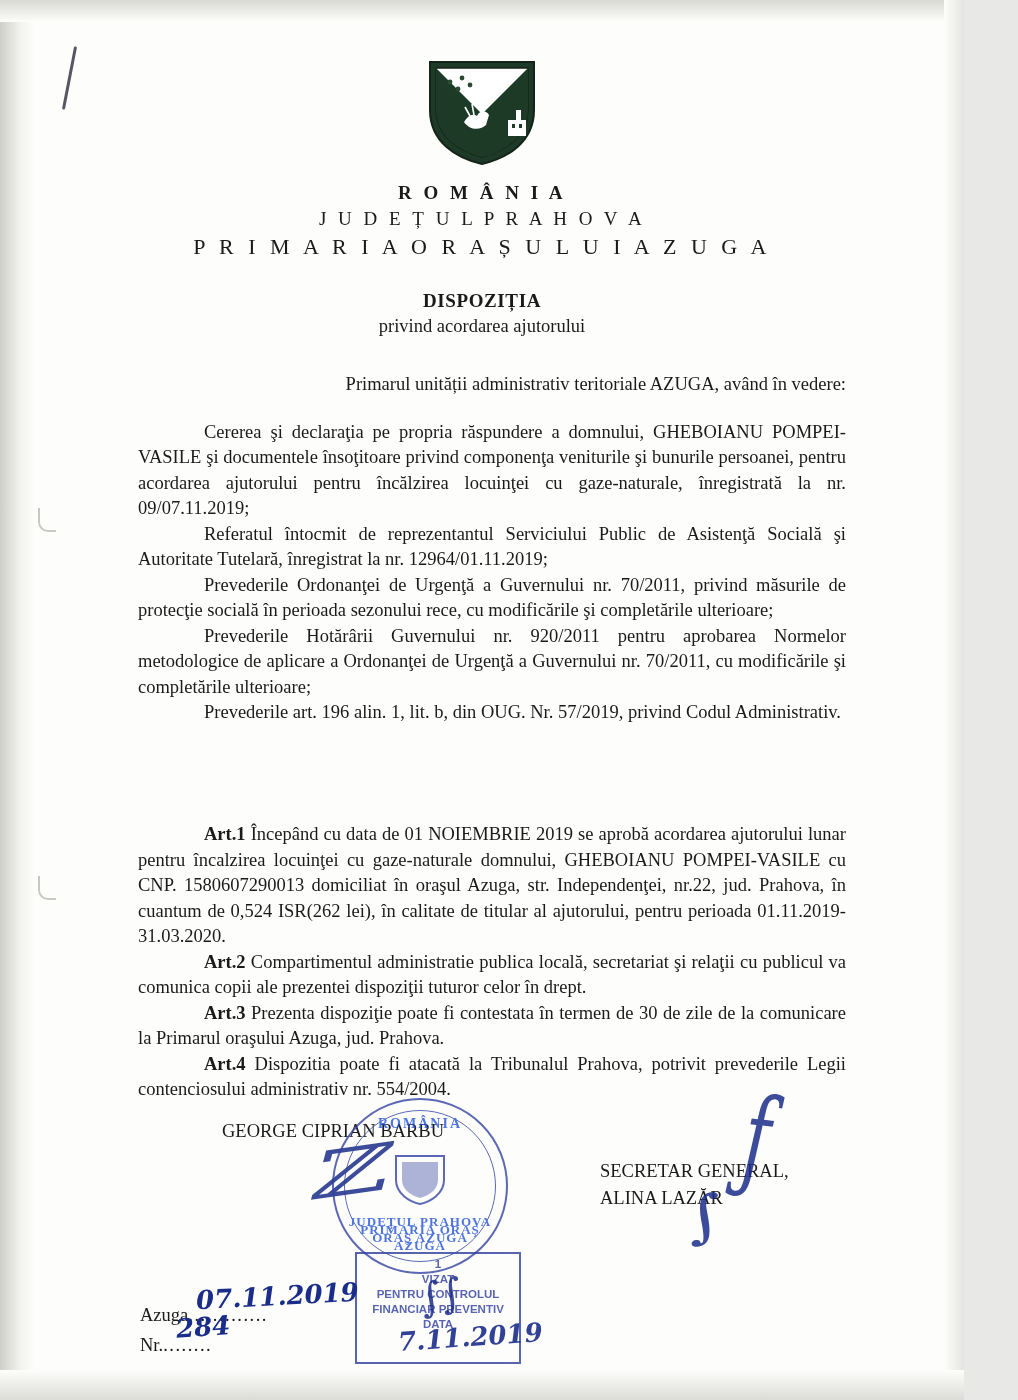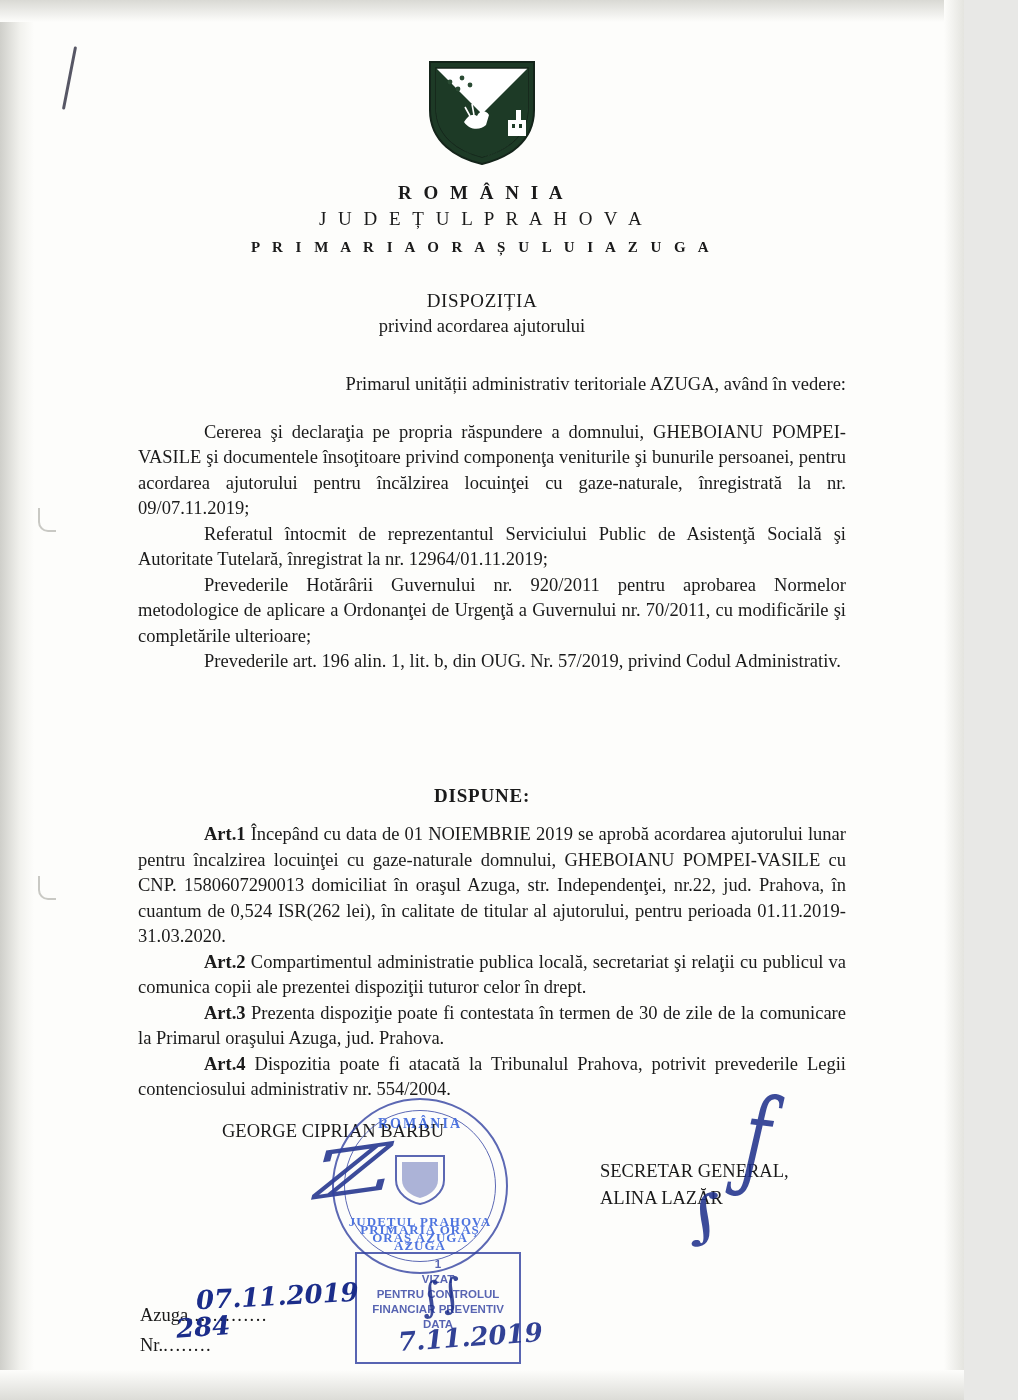--- a/index.html
+++ b/index.html
@@ -84,35 +84,35 @@
     letter-spacing: 3.5px;
     line-height: 26px;
   }
   .header .l2 {
     font-size: 19px;
     font-weight: normal;
     letter-spacing: 3.5px;
     line-height: 26px;
   }
   .header .l3 {
-    font-size: 15px;
-    font-weight: bold;
+    font-size: 22px;
+    font-weight: normal;
     letter-spacing: 4.5px;
     line-height: 30px;
   }
 
   .title-block {
     position: absolute;
     top: 288px;
     left: 0; right: 0;
     text-align: center;
   }
   .title-block .dispozitia {
     font-size: 19px;
-    font-weight: normal;
+    font-weight: bold;
     letter-spacing: .6px;
     line-height: 26px;
   }
   .title-block .sub {
     font-size: 18.5px;
     line-height: 25px;
   }
 
   .body-text {
     position: absolute;
@@ -343,25 +343,25 @@
 
   <div class="title-block">
     <div class="dispozitia">DISPOZIȚIA</div>
     <div class="sub">privind acordarea ajutorului</div>
   </div>
 
   <div class="body-text">
     <p class="intro">Primarul unității administrativ teritoriale  AZUGA, având în vedere:</p>
     <p class="ind">Cererea  şi  declaraţia pe propria răspundere a   domnului, GHEBOIANU POMPEI-VASILE   şi  documentele însoţitoare privind componenţa veniturile şi bunurile   persoanei, pentru acordarea ajutorului pentru încălzirea locuinţei cu gaze-naturale, înregistrată la nr. 09/07.11.2019;</p>
     <p class="ind">Referatul întocmit de reprezentantul Serviciului   Public de Asistenţă Socială  şi  Autoritate  Tutelară, înregistrat la nr. 12964/01.11.2019;</p>
+    <p class="ind">Prevederile Ordonanţei de Urgenţă   a Guvernului nr. 70/2011, privind măsurile de protecţie socială în perioada sezonului rece, cu  modificările  şi  completările ulterioare;</p>
     <p class="ind">Prevederile Hotărârii Guvernului nr.  920/2011  pentru  aprobarea    Normelor metodologice de aplicare a Ordonanţei de Urgenţă a Guvernului nr. 70/2011, cu  modificările şi completările ulterioare;</p>
     <p class="ind">Prevederile art. 196 alin. 1, lit. b, din    OUG. Nr. 57/2019, privind Codul Administrativ.</p>
   </div>
 
-  <div class="dispune">DISPUNE:</div>
 
   <div class="articles">
     <p class="ind">
       <b>Art.1</b><span> Începând cu data de  01 NOIEMBRIE   2019 se aprobă acordarea ajutorului lunar pentru încalzirea locuinţei cu gaze-naturale domnului,  GHEBOIANU POMPEI-VASILE cu CNP. 1580607290013 domiciliat în oraşul Azuga, str. Independenţei, nr.22, jud. Prahova, în cuantum de 0,524 ISR(262  lei),  în calitate de titular al ajutorului, pentru perioada 01.11.2019-31.03.2020.</span>
     </p>
     <p class="ind">
       <b>Art.2</b><span> Compartimentul administratie publica locală, secretariat şi relaţii cu publicul va comunica copii ale prezentei dispoziţii tuturor celor în drept.</span>
     </p>
     <p class="ind">
       <b>Art.3</b><span>  Prezenta dispoziţie poate fi contestata în termen de 30 de zile de la  comunicare la Primarul oraşului Azuga, jud. Prahova.</span>

